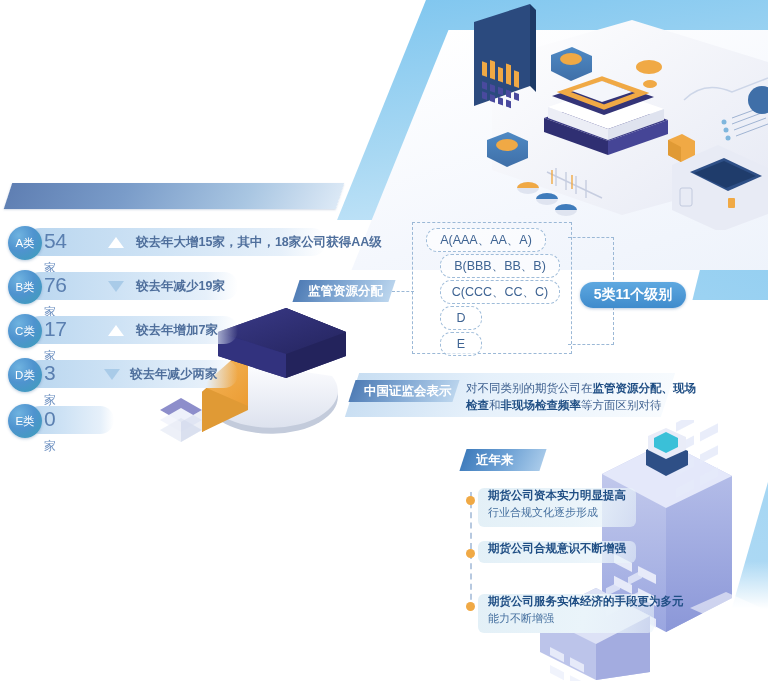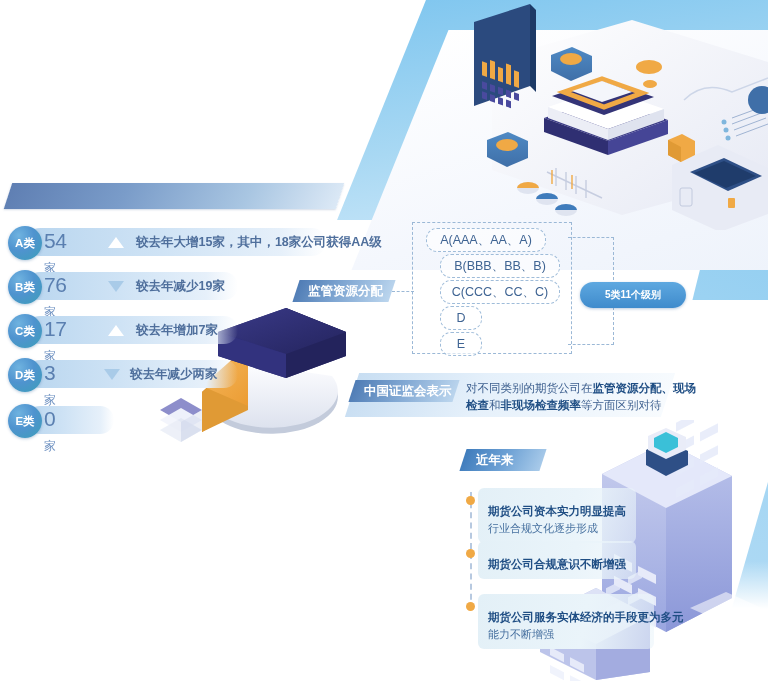--- a/index.html
+++ b/index.html
@@ -104,21 +104,21 @@
     background: linear-gradient(90deg, #b9d6ef 0%, #cfe3f5 45%, #e6f0fa 85%, rgba(233,242,252,0) 100%);
   }
   .cat-badge {
     position: absolute;
     left: 0; top: 0;
     width: 34px; height: 34px;
     border-radius: 50%;
     background: radial-gradient(circle at 32% 28%, #6fb3e0 0%, #4f93cf 45%, #3b9fb8 100%);
     color: #fff;
     font-size: 11.5px;
-    font-weight: bold;
+    font-weight: normal;
     display: flex; align-items: center; justify-content: center;
     box-shadow: 0 1px 3px rgba(60,110,160,.35);
   }
   .cat-num {
     position: absolute;
     left: 36px; top: 3px;
     color: #5a7fb0;
     font-size: 21px;
     font-weight: 400;
     letter-spacing: -.5px;
@@ -189,21 +189,21 @@
     border-top: 1px dashed #9bb8d6;
     z-index: 4;
   }
   .level-pill {
     position: absolute;
     left: 580px; top: 282px;
     width: 106px; height: 26px;
     border-radius: 13px;
     background: linear-gradient(180deg, #5ea8e0 0%, #3f8bcc 100%);
     color: #fff;
-    font-size: 10px;
+    font-size: 14px;
     font-weight: bold;
     display:flex; align-items:center; justify-content:center;
     box-shadow: 0 1px 3px rgba(50,100,160,.35);
     z-index: 6;
     text-align: center;
   }
 
   
   .stmt-bg {
     position: absolute;
@@ -245,21 +245,21 @@
     width: 0; height: 118px;
     border-left: 2px dashed #b7c9e0;
     z-index: 5;
   }
   .recent-item {
     position: absolute;
     left: 478px;
     width: 140px;
     background: linear-gradient(100deg, #e3f0f7 0%, #eaf4fa 60%, rgba(234,244,250,.55) 100%);
     border-radius: 6px;
-    padding: 16px 8px 7px 10px;
+    padding: 0 8px 7px 10px;
     z-index: 6;
   }
   .recent-item.wide { width: 158px; }
   .recent-dot {
     position: absolute;
     left: 466px;
     width: 9px; height: 9px;
     border-radius: 50%;
     background: #f0a945;
     z-index: 7;

